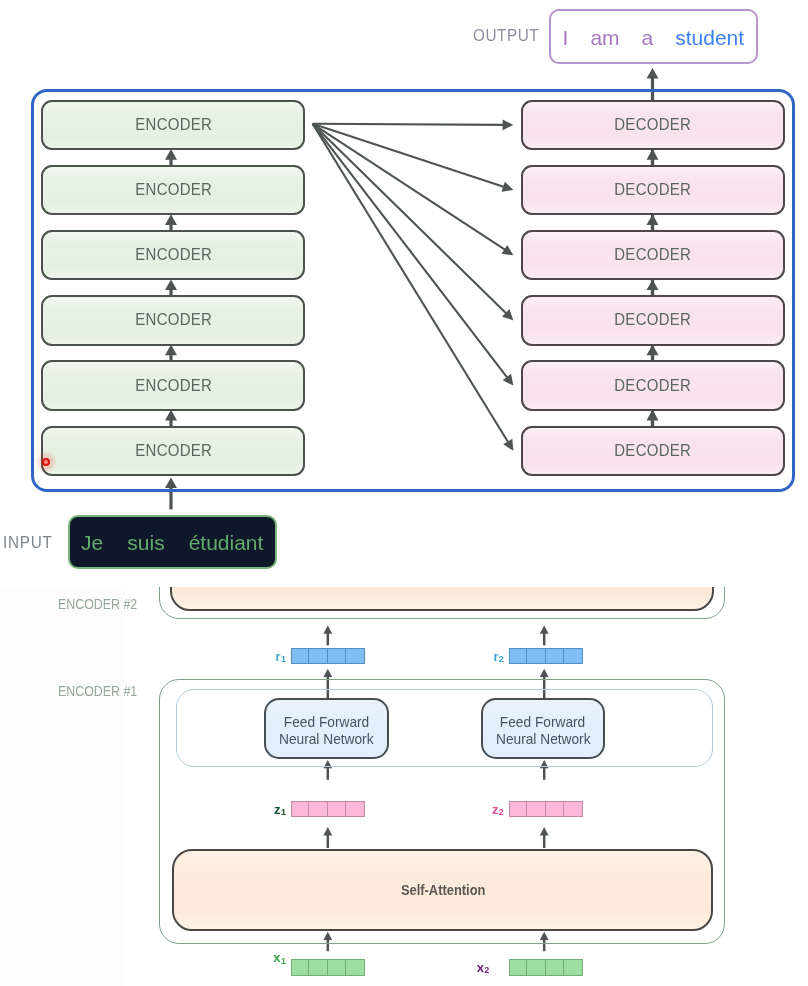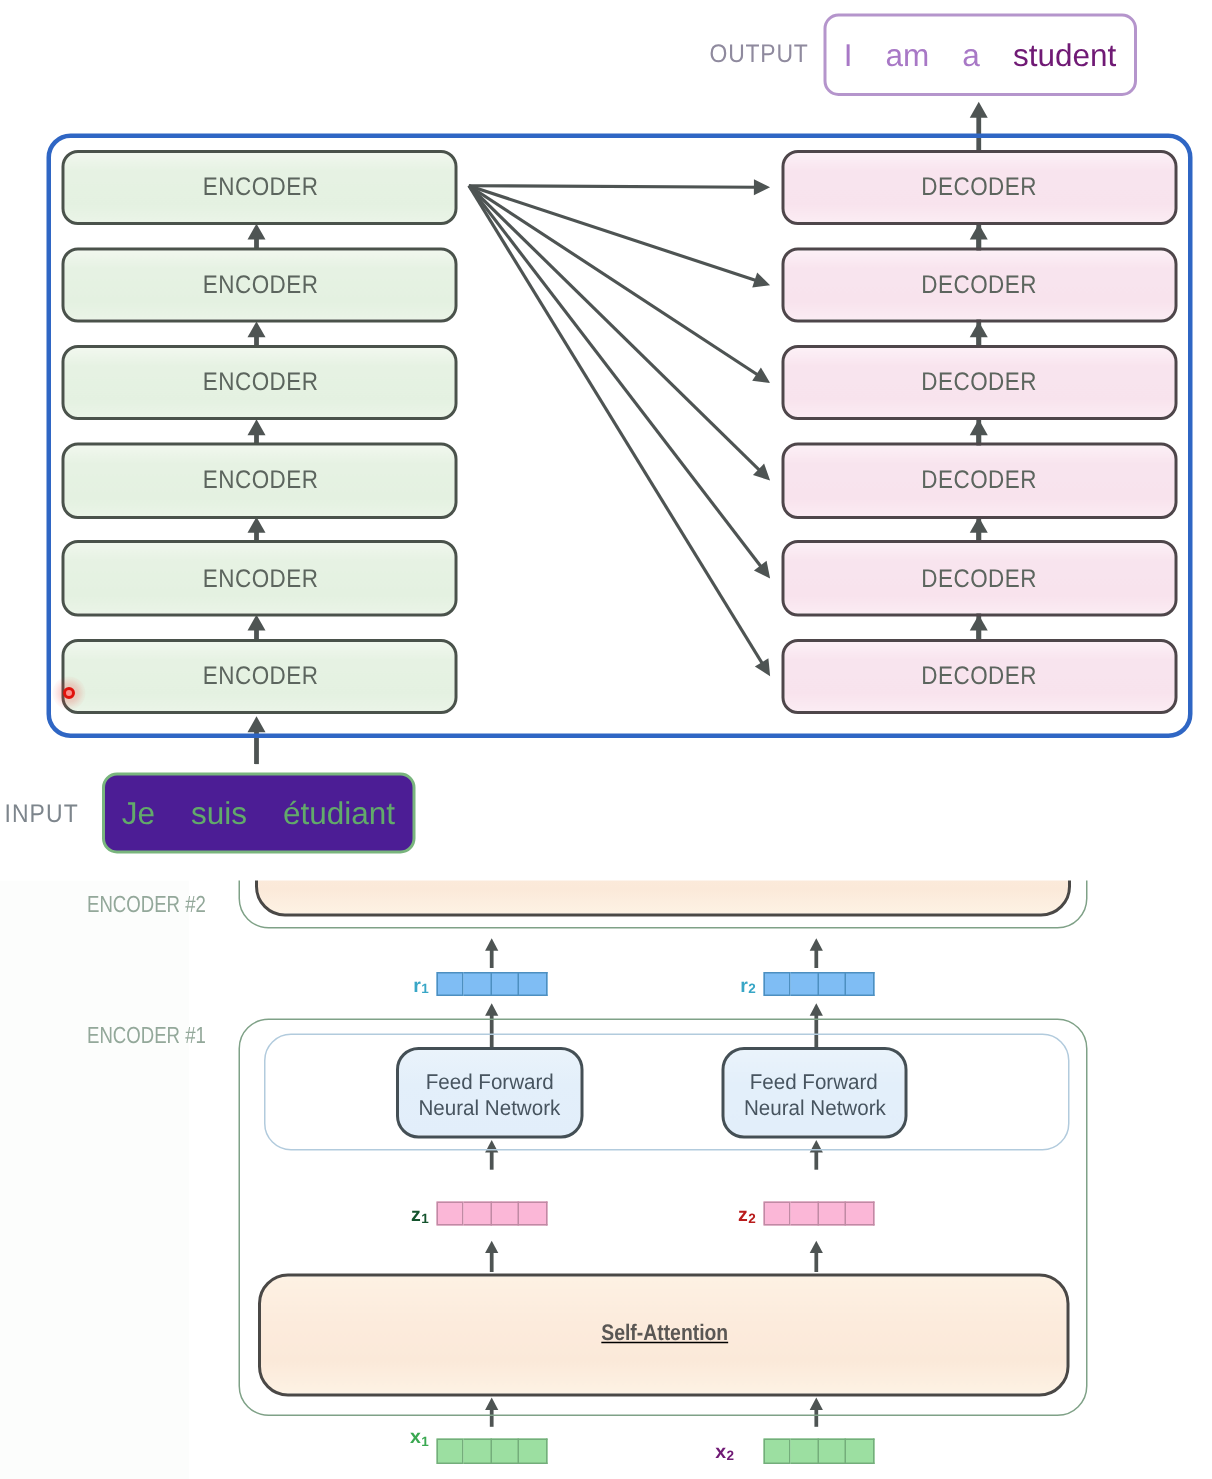--- a/index.html
+++ b/index.html
@@ -23,38 +23,38 @@
      border:3px solid #2f66c4;border-radius:16px;box-sizing:border-box;background:transparent;}
 
 #outbox{position:absolute;left:548.7px;top:8.65px;width:209.3px;height:55.5px;
      border:2px solid #b595cc;border-radius:10px;box-sizing:border-box;
      display:flex;align-items:center;justify-content:center;background:#fff;}
 #outbox .tok{font-size:21px;color:#a878c6;position:relative;top:1.5px;}
 #outlabel{position:absolute;left:473px;top:26px;font-size:17px;color:#8f8a9e;letter-spacing:.6px;transform:scaleX(.9);transform-origin:left top;}
 
 #inbox{position:absolute;left:68px;top:514.5px;width:208.5px;height:54.8px;
      border:2px solid #79b57d;border-radius:10px;box-sizing:border-box;
-     display:flex;align-items:center;justify-content:center;background:#4c1d95;}
+     display:flex;align-items:center;justify-content:center;background:#0f172a;}
 #inbox .tok{font-size:21px;color:#62aa6a;position:relative;top:1px;}
 #inlabel{position:absolute;left:2.8px;top:533.3px;font-size:17px;color:#7d858c;letter-spacing:.8px;transform:scaleX(.9);transform-origin:left top;}
 
 
 #lower{position:absolute;left:0;top:587.3px;width:808px;height:399px;overflow:hidden;}
 #tint{position:absolute;left:0;top:0;width:126px;height:399px;background:#fcfdfc;}
 .encwrap{position:absolute;box-sizing:border-box;border:1.6px solid #7fa187;border-radius:20px;}
 .sublayerwrap{position:absolute;box-sizing:border-box;border:1.5px solid #b2cbdd;border-radius:18px;}
 .ffnbox{position:absolute;box-sizing:border-box;border:2.2px solid #444f55;border-radius:15px;
      background:linear-gradient(180deg,#eaf3fb 0%,#e3effa 40%,#e2eefa 100%);
      display:flex;flex-direction:column;align-items:center;justify-content:center;}
 .ffl{font-size:14.3px;color:#47545f;line-height:16.8px;
      transform:scaleX(.96);display:inline-block;white-space:nowrap;}
 .ffnbox{padding-top:4.5px;}
 .sabox{position:absolute;box-sizing:border-box;border:2.2px solid #4a4846;border-radius:20px;
      background:linear-gradient(180deg,#fdf1e3 0%,#fcebdc 40%,#fbe9d9 72%,#fdf2e4 100%);
-     display:flex;align-items:center;justify-content:center;text-decoration:underline;}
+     display:flex;align-items:center;justify-content:center;}
 .sal{font-size:15px;color:#5a5754;font-weight:700;
      transform:scaleX(.86) translateY(-1.5px);display:inline-block;white-space:nowrap;}
 .stacklabel{position:absolute;font-size:15.5px;color:#98ada0;white-space:nowrap;
      transform:scaleX(.80);transform-origin:left top;}
 
 .vec{position:absolute;display:flex;}
 .vec .cell{box-sizing:border-box;}
 .veclabel{position:absolute;font-size:13px;font-weight:700;white-space:nowrap;
      text-align:right;transform:translateX(-100%);line-height:13px;}
 .veclabel sub{font-size:9px;font-weight:700;vertical-align:baseline;
@@ -142,21 +142,21 @@
         <line x1="312.6" y1="123.8" x2="508.7951100063802" y2="443.30100085700366" stroke="#4e5453" stroke-width="2.1" stroke-linecap="butt"></line>
         <polygon points="513.4,450.8 503.2321014330711,444.3700825252073 512.2649867644076,438.8232832147107" fill="#4e5453"></polygon>
       </g>
     </svg>
   <div id="stackframe" style="border-color: rgb(47, 102, 196);"></div>
   <div id="outlabel">OUTPUT</div>
   <div id="outbox" style="border-color: rgb(181, 149, 204);">
       <span class="tok" style="margin: 0px 11px; color: rgb(168, 120, 198);">I</span>
       <span class="tok" style="margin: 0px 11px; color: rgb(168, 120, 198);">am</span>
       <span class="tok" style="margin: 0px 11px; color: rgb(168, 120, 198);">a</span>
-      <span class="tok" style="margin: 12px 11px; color: #701a75;">student</span>
+      <span class="tok" style="margin: 12px 11px; color: #3b82f6;">student</span>
     </div>
   <div id="inlabel">INPUT</div>
   <div id="inbox" style="border-color: rgb(121, 181, 125);">
       <span class="tok" style="margin: 0px 12px; color: rgb(98, 170, 106);">Je</span>
       <span class="tok" style="margin: 0px 12px; color: rgb(98, 170, 106);">suis</span>
       <span class="tok" style="margin: 0px 12px; color: rgb(98, 170, 106);">étudiant</span>
     </div>
   <div id="lower">
     <div id="tint"></div>
     <svg class="layer" id="arrows2" viewBox="0 0 808 399" style="height:399px">
@@ -238,21 +238,21 @@
         <div class="cell" style="width: 18.475px; height: 16.6px; background: rgb(251, 183, 215); border-top: 1px solid rgb(192, 138, 164); border-right: 1px solid rgb(192, 138, 164); border-bottom: 1px solid rgb(192, 138, 164); border-image: initial; border-left: none;"></div>
         <div class="cell" style="width: 18.475px; height: 16.6px; background: rgb(251, 183, 215); border-top: 1px solid rgb(192, 138, 164); border-right: 1px solid rgb(192, 138, 164); border-bottom: 1px solid rgb(192, 138, 164); border-image: initial; border-left: none;"></div>
       </div>
       <div class="veclabel" style="left: 285.6px; top: 215.3px; color: #14532d;"><span>z</span><sub>1</sub></div>
       <div class="vec" style="left: 508.8px; top: 213.3px; width: 73.9px; height: 16.6px;">
         <div class="cell" style="width: 18.475px; height: 16.6px; background: rgb(251, 183, 215); border: 1px solid rgb(192, 138, 164);"></div>
         <div class="cell" style="width: 18.475px; height: 16.6px; background: rgb(251, 183, 215); border-top: 1px solid rgb(192, 138, 164); border-right: 1px solid rgb(192, 138, 164); border-bottom: 1px solid rgb(192, 138, 164); border-image: initial; border-left: none;"></div>
         <div class="cell" style="width: 18.475px; height: 16.6px; background: rgb(251, 183, 215); border-top: 1px solid rgb(192, 138, 164); border-right: 1px solid rgb(192, 138, 164); border-bottom: 1px solid rgb(192, 138, 164); border-image: initial; border-left: none;"></div>
         <div class="cell" style="width: 18.475px; height: 16.6px; background: rgb(251, 183, 215); border-top: 1px solid rgb(192, 138, 164); border-right: 1px solid rgb(192, 138, 164); border-bottom: 1px solid rgb(192, 138, 164); border-image: initial; border-left: none;"></div>
       </div>
-      <div class="veclabel" style="left: 503.5px; top: 215.3px; color: #b91c1c;"><span>z</span><sub>2</sub></div>
+      <div class="veclabel" style="left: 503.5px; top: 215.3px; color: #ec4899;"><span>z</span><sub>2</sub></div>
       <div class="vec" style="left: 290.9px; top: 371.7px; width: 73.9px; height: 16.6px;">
         <div class="cell" style="width: 18.475px; height: 16.6px; background: rgb(156, 223, 161); border: 1px solid rgb(116, 173, 123);"></div>
         <div class="cell" style="width: 18.475px; height: 16.6px; background: rgb(156, 223, 161); border-top: 1px solid rgb(116, 173, 123); border-right: 1px solid rgb(116, 173, 123); border-bottom: 1px solid rgb(116, 173, 123); border-image: initial; border-left: none;"></div>
         <div class="cell" style="width: 18.475px; height: 16.6px; background: rgb(156, 223, 161); border-top: 1px solid rgb(116, 173, 123); border-right: 1px solid rgb(116, 173, 123); border-bottom: 1px solid rgb(116, 173, 123); border-image: initial; border-left: none;"></div>
         <div class="cell" style="width: 18.475px; height: 16.6px; background: rgb(156, 223, 161); border-top: 1px solid rgb(116, 173, 123); border-right: 1px solid rgb(116, 173, 123); border-bottom: 1px solid rgb(116, 173, 123); border-image: initial; border-left: none;"></div>
       </div>
       <div class="veclabel" style="left: 285.6px; top: 364px; color: rgb(58, 168, 81);"><span>x</span><sub>1</sub></div>
       <div class="vec" style="left: 508.8px; top: 371.7px; width: 73.9px; height: 16.6px;">
         <div class="cell" style="width: 18.475px; height: 16.6px; background: rgb(156, 223, 161); border: 1px solid rgb(116, 173, 123);"></div>
         <div class="cell" style="width: 18.475px; height: 16.6px; background: rgb(156, 223, 161); border-top: 1px solid rgb(116, 173, 123); border-right: 1px solid rgb(116, 173, 123); border-bottom: 1px solid rgb(116, 173, 123); border-image: initial; border-left: none;"></div>

